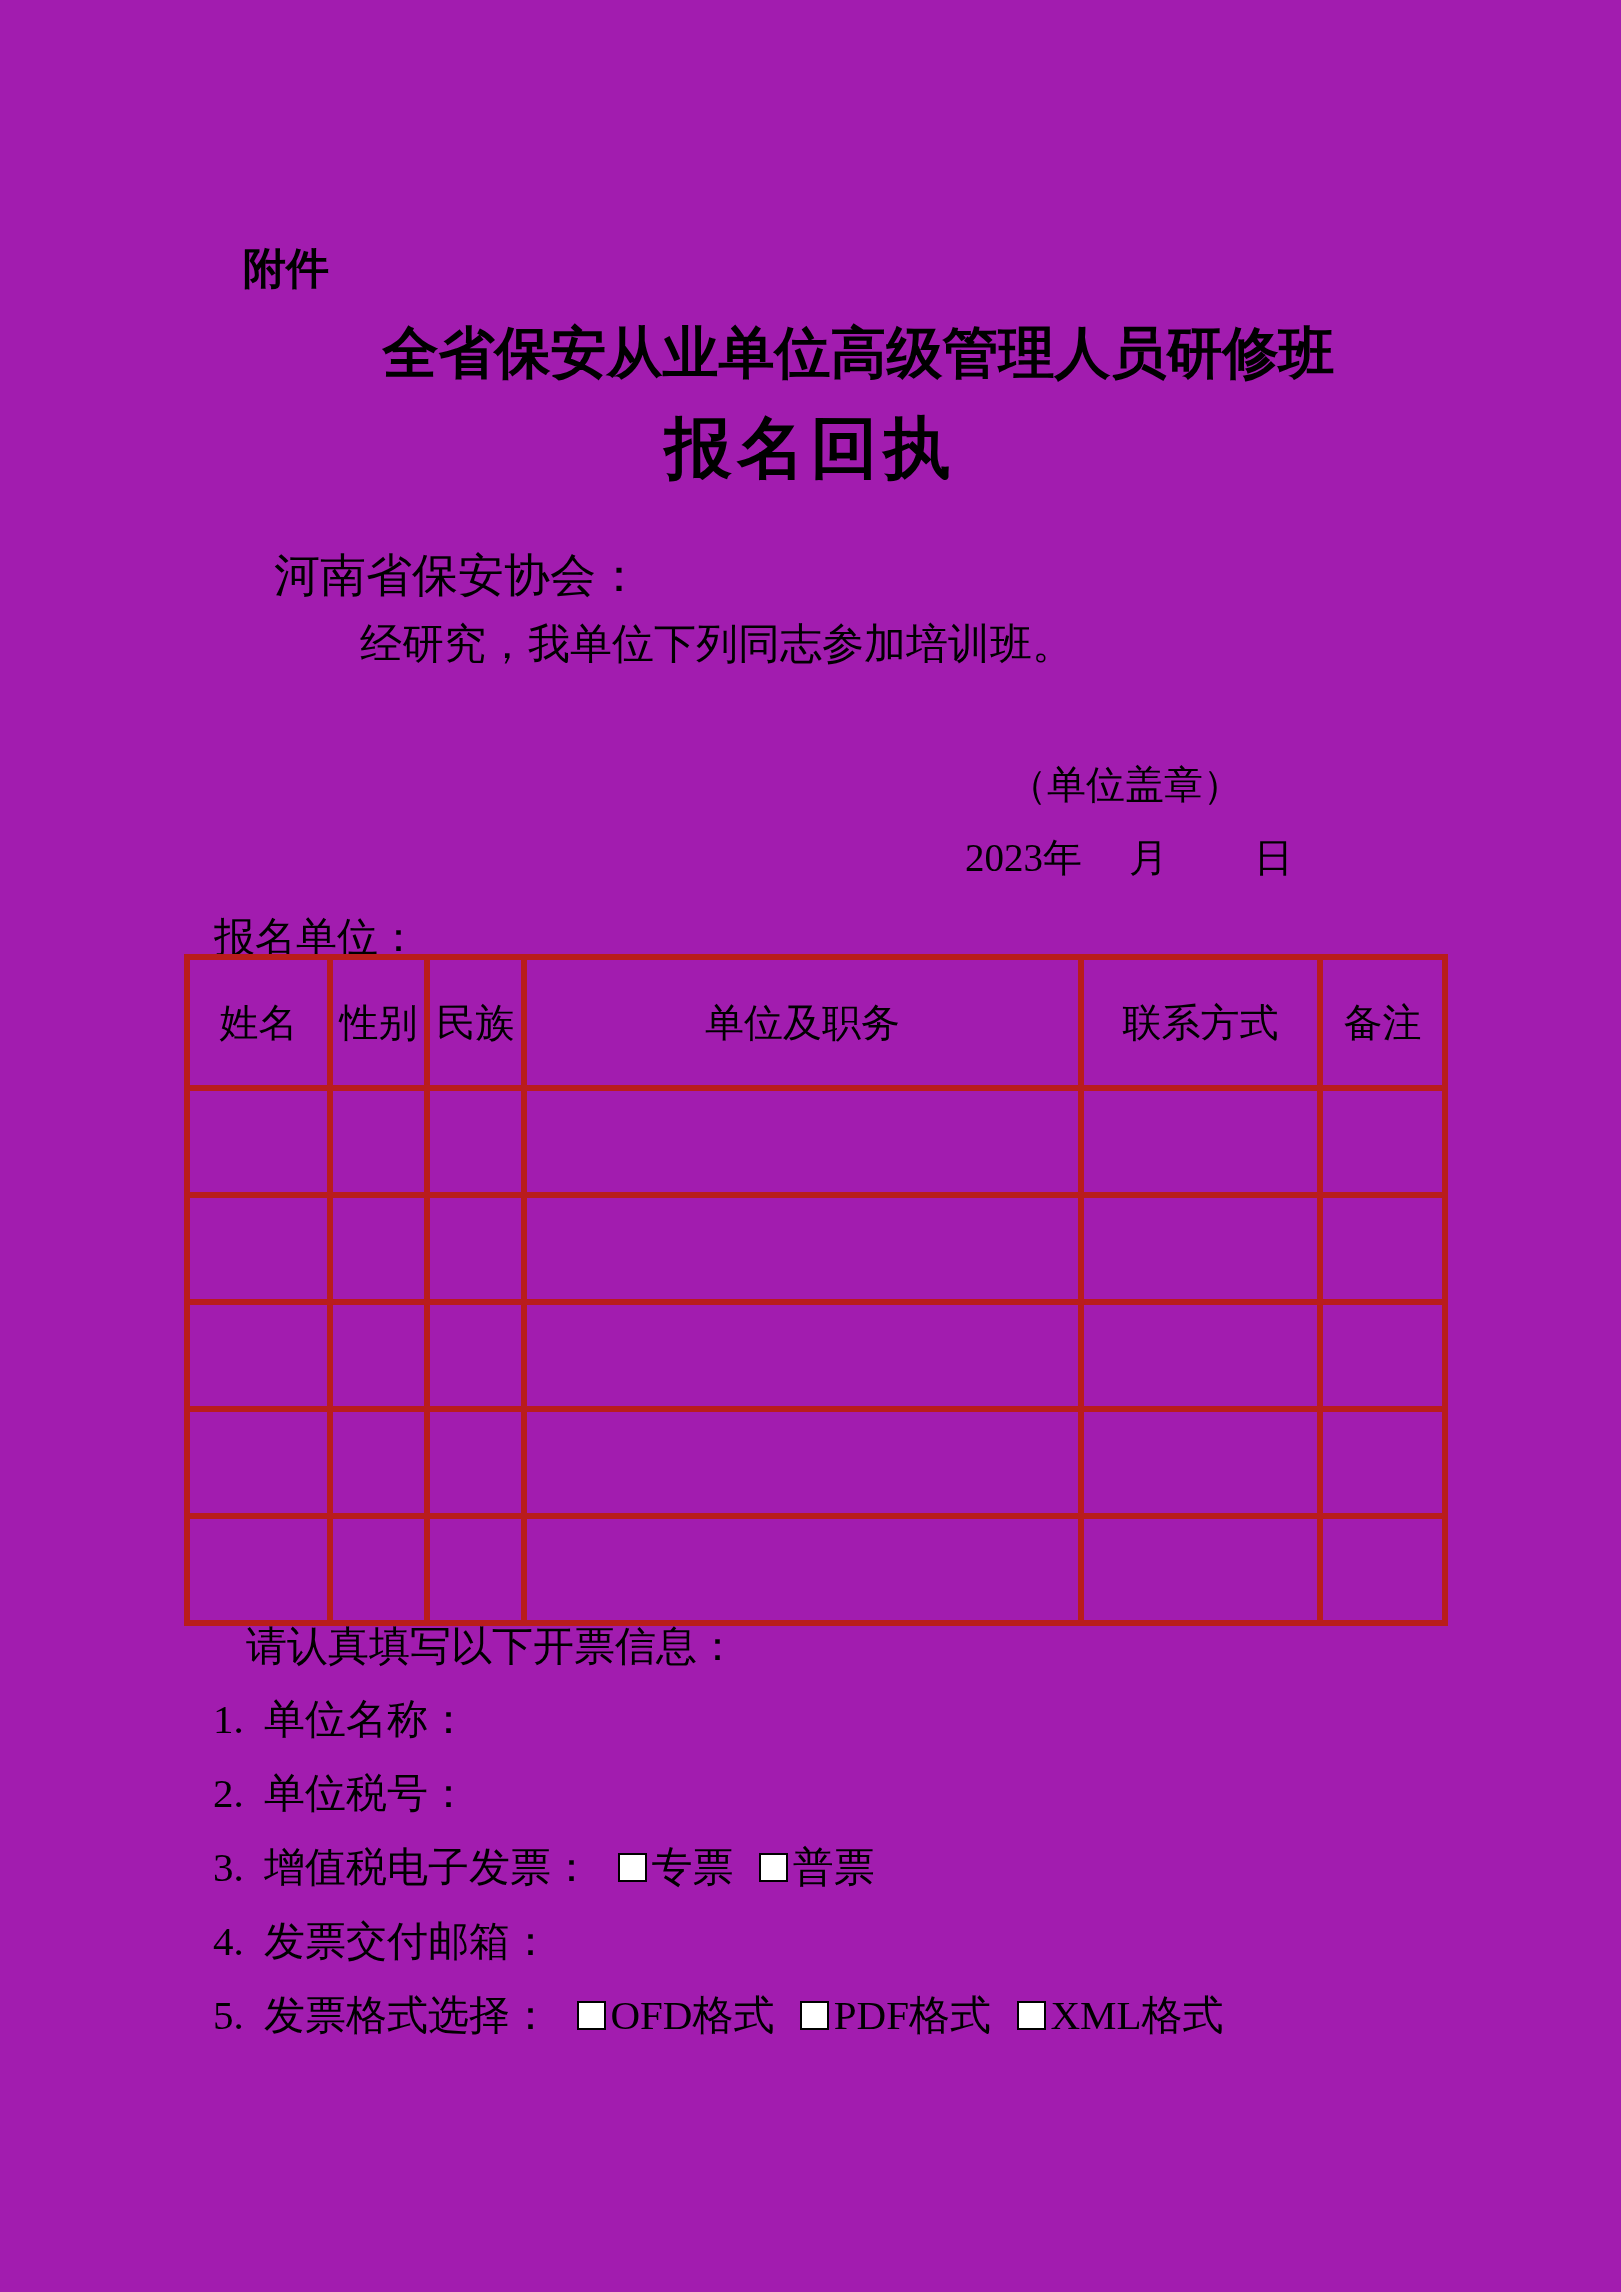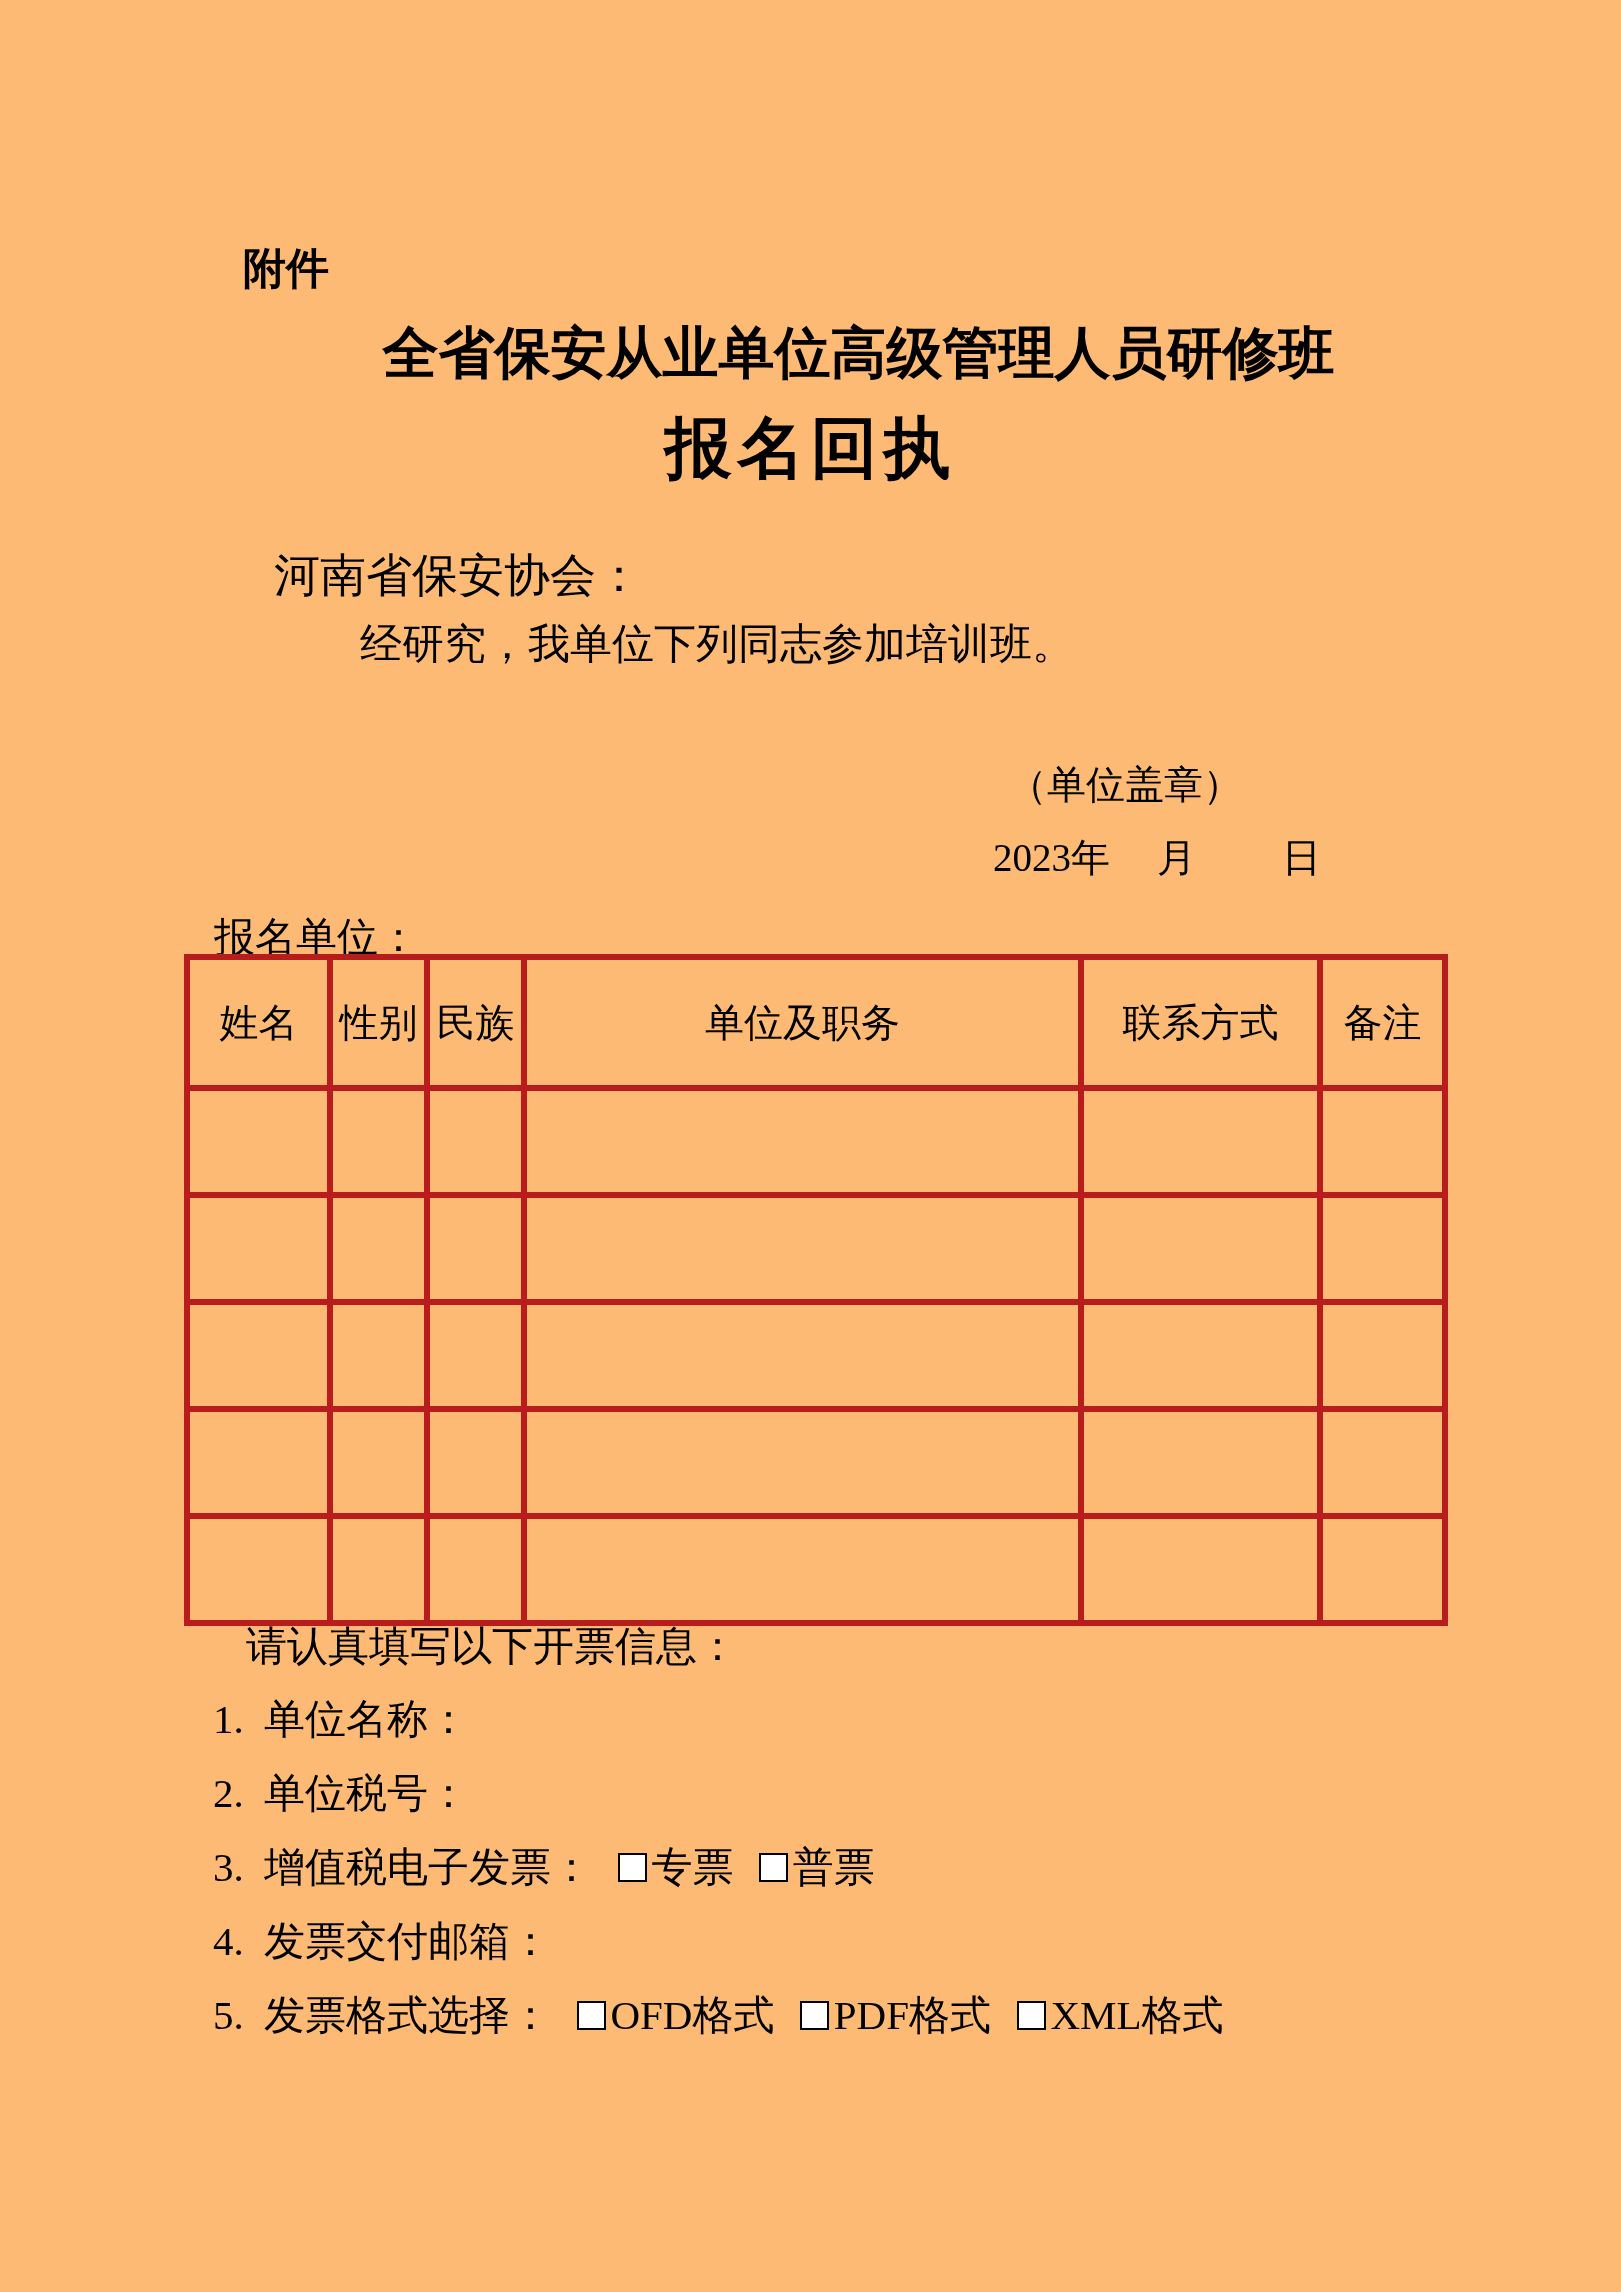--- a/index.html
+++ b/index.html
@@ -1,20 +1,20 @@
 <!DOCTYPE html>
 <html><head>
 <meta charset="utf-8">
 <style>
   html,body { margin:0; padding:0; background:#ffffff; }
   .page {
     position:relative;
     width:1621px;
     height:2293px;
-    background:#fdba74;
+    background:#a21caf;
     color:#000000;
     font-family:"Liberation Serif","DejaVu Serif",serif;
     overflow:hidden;
   }
   .abs { position:absolute; white-space:nowrap; }
 
   .attachment {
     left:243px; top:245px;
     font-size:43px; line-height:1.1;
     font-family:"Liberation Sans","DejaVu Sans",sans-serif;
@@ -27,21 +27,21 @@
   }
   .title2 {
     left:0; top:410px; width:1621px;
     text-align:center;
     font-size:67px; font-weight:bold; line-height:1.15;
     letter-spacing:5.9px;
   }
   .salutation { left:274px; top:545px; font-size:46px; }
   .body-line  { left:360px; top:616px; font-size:42px; }
   .seal-note  { left:1008px; top:758px; font-size:39px; }
-  .date-line  { left:965px; top:831px; font-size:39px;margin-left:28px; }
+  .date-line  { left:965px; top:831px; font-size:39px; }
   .date-line .m { margin-left:47px; }
   .date-line .d { margin-left:86px; }
   .unit-label { left:214px; top:910px; font-size:41px; }
 
   table.reg-table {
     position:absolute; left:184px; top:954px;
     width:1259px;
     border-collapse:collapse; table-layout:fixed;
   }
   table.reg-table th, table.reg-table td {

